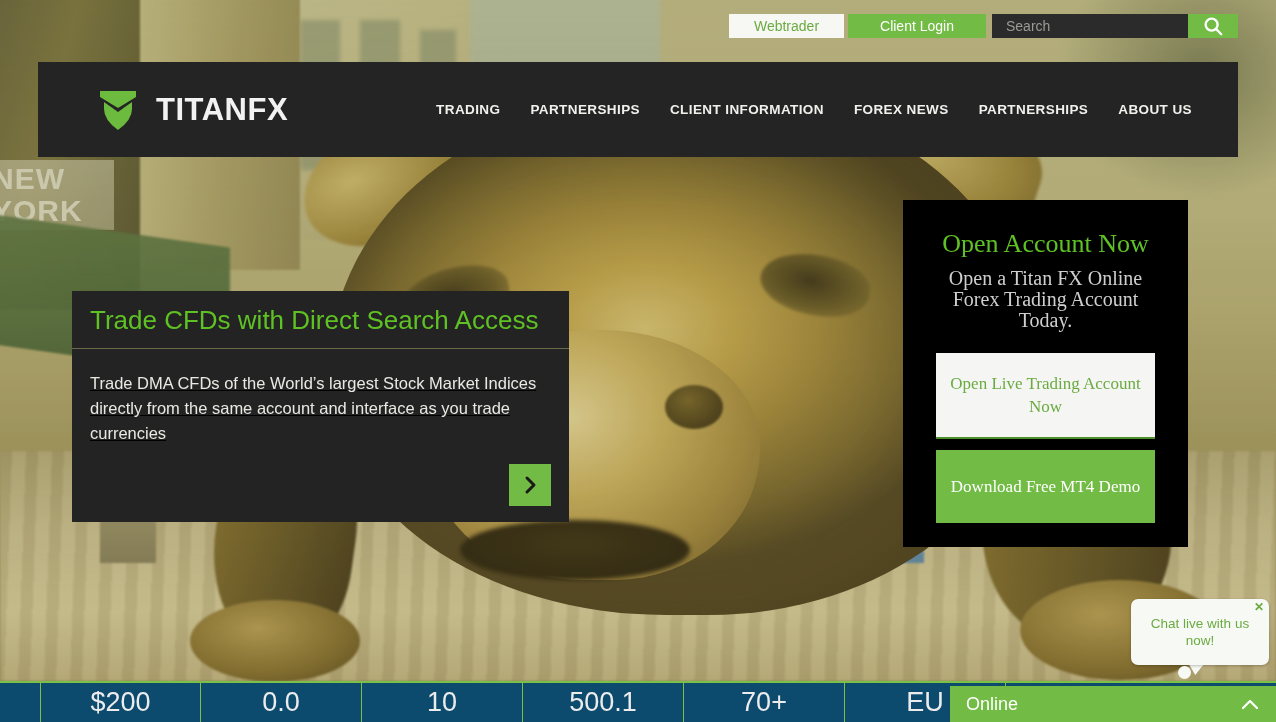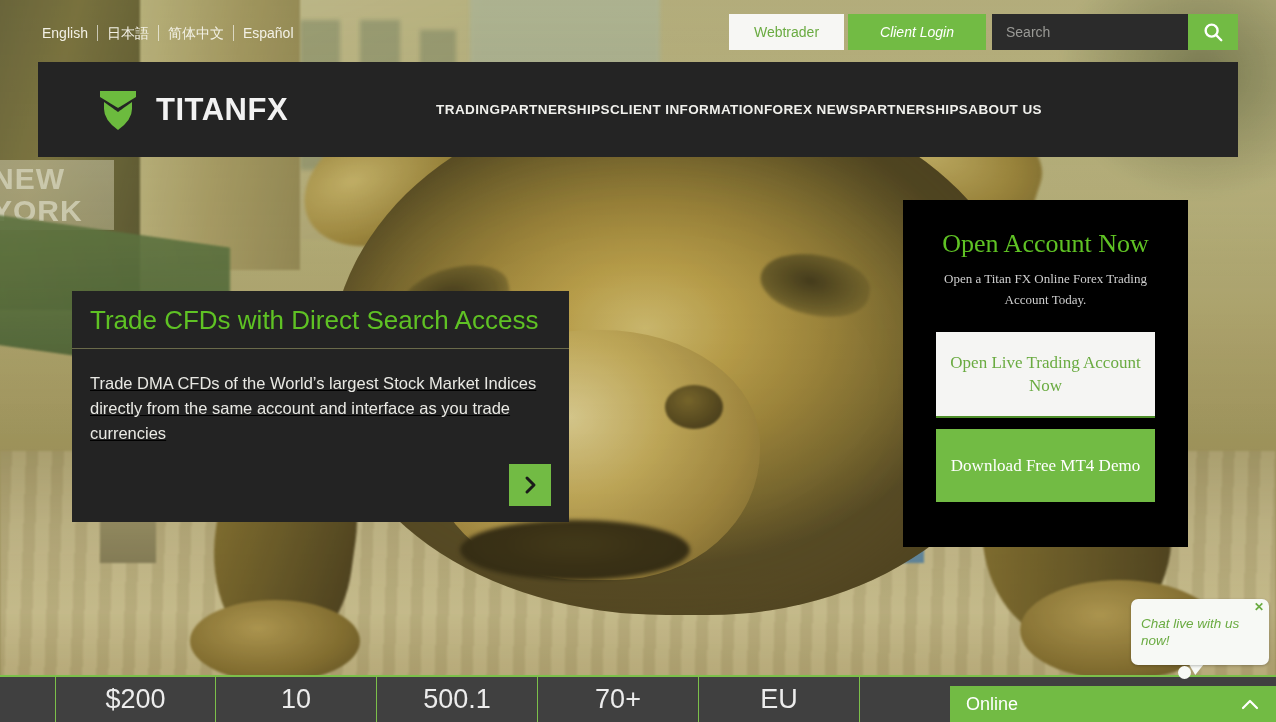--- a/index.html
+++ b/index.html
@@ -149,31 +149,31 @@
   }
   .lang-bar a {
     color: #f3f1e6; text-decoration: none; padding: 0 9px;
     line-height: 18px; white-space: nowrap;
   }
   .lang-bar a:first-child { padding-left: 0; }
   .lang-sep { width: 1px; height: 16px; background: rgba(255,255,255,.62); }
 
   .top-actions {
     position: absolute; right: 38px; top: 14px;
-    display: flex; align-items: stretch; z-index: 30; height: 36px;
+    display: flex; align-items: stretch; z-index: 30; height: 24px;
   }
   .btn-webtrader {
     width: 115px; background: #f7f7f4; color: #6aab41;
     display: flex; align-items: center; justify-content: center;
     font-size: 14px; cursor: pointer; border: none;
   }
   .btn-clientlogin {
     width: 138px; background: #72bb44; color: #ffffff;
     display: flex; align-items: center; justify-content: center;
-    font-size: 14px; cursor: pointer; border: none; margin-left: 4px; font-style: italic;
+    font-size: 14px; cursor: pointer; border: none; margin-left: 4px;
   }
   .search-wrap { display: flex; margin-left: 6px; }
   .search-input {
     width: 196px; background: #2b2b2b; border: none; outline: none;
     color: #ddd; font-size: 14px; padding: 0 14px;
     font-family: "Liberation Sans", sans-serif;
   }
   .search-input::placeholder { color: #9a9a96; }
   .search-btn {
     width: 50px; background: #72bb44; border: none; cursor: pointer;
@@ -184,21 +184,21 @@
   .navbar {
     position: absolute; left: 38px; top: 62px; width: 1200px; height: 95px;
     background: #242424; z-index: 25;
     display: flex; align-items: center;
   }
   .logo { display: flex; align-items: center; margin-left: 60px; gap: 8px; }
   .logo-shield { width: 40px; height: 42px; position: relative; margin-right: 10px; }
   .logo-word { font-size: 31px; font-weight: bold; color: #f2f2f2; letter-spacing: .5px; }
   .logo-word .fx { color: #f2f2f2; }
   .nav-links {
-    display: flex; align-items: flex-start; margin-left: 148px; 
+    display: flex; align-items: flex-start; margin-left: 148px; gap: 30px;
   }
   .nav-links a {
     color: #f0f0ec; text-decoration: none; font-size: 13.5px;
     font-weight: bold; letter-spacing: .4px; white-space: nowrap;
   }
 
   
   .hero-panel { position: absolute; left: 72px; top: 291px; width: 497px; z-index: 20; }
   .hero-title-box {
     background: #232323; padding: 14px 18px 13px 18px;
@@ -220,58 +220,58 @@
   
   .acct-panel {
     position: absolute; left: 903px; top: 200px; width: 285px; height: 347px;
     background: #000000; z-index: 20; padding: 28px 33px 0 33px; font-family: Liberation Serif, serif;
   }
   .acct-title {
     color: #5fc224; font-size: 26px; text-align: center; line-height: 32px;
     font-weight: normal;
   }
   .acct-sub {
-    color: #cfcfcf; font-size: 13px; text-align: center; line-height: 21px;
+    color: #cfcfcf; font-size: 20px; text-align: center; line-height: 21px;
     margin-top: 8px;
   }
   .acct-btn-live {
     margin-top: 22px; background: #f5f5f3; color: #6aab41;
     border-bottom: 2px solid #4f8f2a; padding: 19px 10px;
     text-align: center; font-size: 17px; line-height: 23px; cursor: pointer;
   }
   .acct-btn-demo {
     margin-top: 11px; background: #72bb44; color: #ffffff;
     padding: 21px 10px; text-align: center; font-size: 17px; line-height: 31px;
     cursor: pointer;
   }
 
   
   .stats-bar {
-    position: absolute; left: 0; bottom: 0; width: 1276px; height: 47px;
-    background: #404040; border-top: 2px solid #7cc04a; z-index: 22;
-    display: flex; align-items: stretch; padding-left: 55px;
+    position: absolute; left: 0; bottom: 0; width: 1276px; height: 41px;
+    background: #0c4a6e; border-top: 2px solid #7cc04a; z-index: 22;
+    display: flex; align-items: stretch; padding-left: 40px;
   }
   .stat-cell {
     width: 161px; flex: 0 0 161px;
     display: flex; align-items: center; justify-content: center;
     border-right: 1px solid #7cc04a;
     color: #ececec; font-size: 27px; line-height: 1;
     overflow: hidden; white-space: nowrap;
   }
   .stat-cell:first-child { border-left: 1px solid #7cc04a; }
 
   
   .chat-bubble {
     position: absolute; left: 1131px; top: 599px; width: 138px; height: 66px;
     background: #f7f9f5; border-radius: 7px; z-index: 40;
     display: flex; align-items: center; justify-content: center;
     box-shadow: 0 1px 3px rgba(0,0,0,.25);
   }
   .chat-bubble-text {
-    color: #6aab41; font-size: 13.5px; font-style: italic; text-align: left;
+    color: #6aab41; font-size: 13.5px; text-align: center;
     line-height: 17px; padding: 0 10px;
   }
   .chat-close {
     position: absolute; right: 5px; top: 2px; color: #6aab41;
     font-size: 12px; cursor: pointer; line-height: 1; font-weight: bold;
   }
   .chat-tail {
     position: absolute; left: 1186px; top: 659px; width: 22px; height: 16px;
     background: #f7f9f5; z-index: 39;
     clip-path: polygon(0 0, 100% 0, 42% 100%);
@@ -329,29 +329,20 @@
     <div class="bull-mouth"></div>
     <div class="bull-leg" style="left:215px;top:430px;width:140px;height:220px;border-radius:40% 46% 40% 50%;transform:rotate(8deg);"></div>
     <div class="bull-hoof" style="left:190px;top:600px;width:170px;height:82px;"></div>
     <div class="bull-leg" style="left:980px;top:400px;width:190px;height:240px;border-radius:44% 40% 48% 42%;transform:rotate(-10deg);"></div>
     <div class="bull-hoof" style="left:1020px;top:580px;width:200px;height:100px;"></div>
 
     <div class="photo-tint"></div>
     <div class="photo-warm"></div>
   </div>
 
-  <div class="lang-bar">
-    <a href="#">English</a>
-    <span class="lang-sep"></span>
-    <a href="#">日本語</a>
-    <span class="lang-sep"></span>
-    <a href="#">简体中文</a>
-    <span class="lang-sep"></span>
-    <a href="#">Español</a>
-  </div>
 
   <div class="top-actions">
     <button class="btn-webtrader">Webtrader</button>
     <button class="btn-clientlogin">Client Login</button>
     <div class="search-wrap">
       <input class="search-input" type="text" placeholder="Search" style="">
       <button class="search-btn">
         <svg width="22" height="22" viewBox="0 0 24 24" fill="none" stroke="#ffffff" stroke-width="2.6">
           <circle cx="10.5" cy="10.5" r="6.5"></circle>
           <line x1="15.5" y1="15.5" x2="21" y2="21" stroke-linecap="round"></line>
@@ -401,20 +392,21 @@
 
   <div class="acct-panel">
     <div class="acct-title">Open Account Now</div>
     <div class="acct-sub">Open a Titan FX Online Forex Trading Account Today.</div>
     <div class="acct-btn-live">Open Live Trading Account Now</div>
     <div class="acct-btn-demo">Download Free MT4 Demo</div>
   </div>
 
   <div class="stats-bar">
     <div class="stat-cell">$200</div>
+    <div class="stat-cell">0.0</div>
     <div class="stat-cell">10</div>
     <div class="stat-cell">500.1</div>
     <div class="stat-cell">70+</div>
     <div class="stat-cell">EU</div>
   </div>
 
   <div class="chat-bubble">
     <span class="chat-close">✕</span>
     <div class="chat-bubble-text">Chat live with us now!</div>
   </div>

